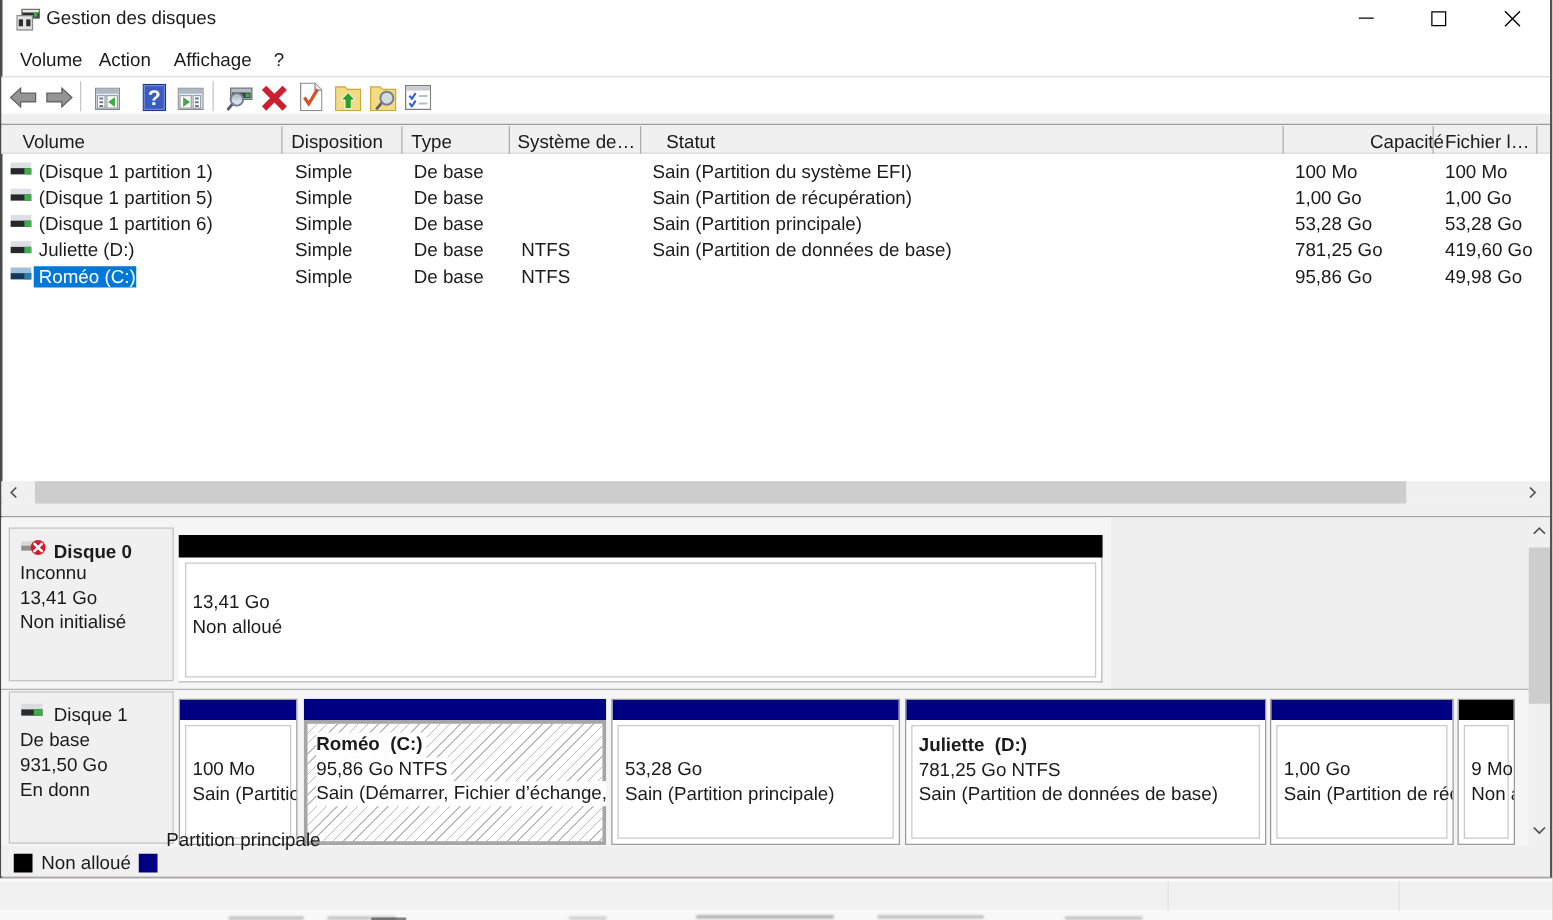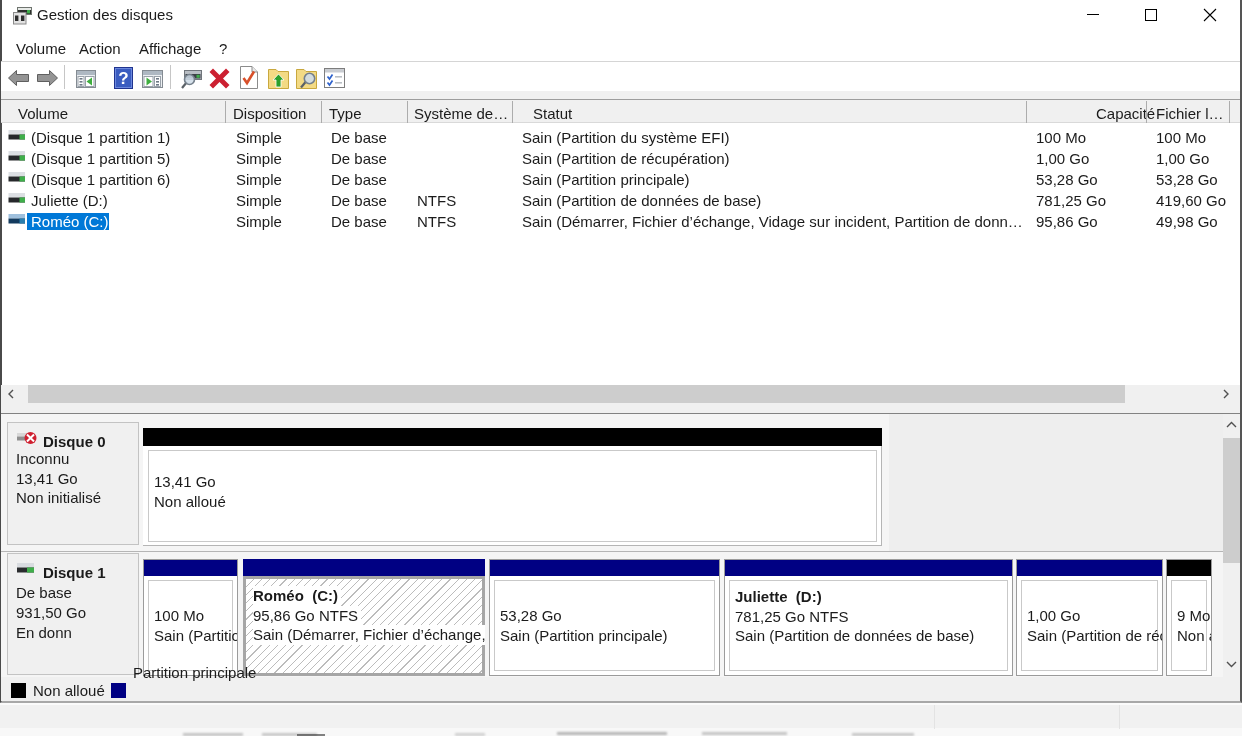--- a/index.html
+++ b/index.html
@@ -188,21 +188,20 @@
  <div class="abs" style="left:27px;top:213px;width:82px;height:17px;background:#0078d7;"></div>
  <svg class="abs rowicon" style="left:8px;top:213px" width="18" height="12" viewBox="0 0 18 12">
    <rect x="0.5" y="1" width="16.5" height="4.5" fill="#9fc0dd"></rect>
       <rect x="0.5" y="5.5" width="16.5" height="5" fill="#133a5e"></rect>
       <rect x="11.5" y="5.5" width="5.5" height="5" fill="#2b7fae"></rect>
  </svg>
  <div class="cell" style="left:31px;top:211px;color:#fff;">Roméo (C:)</div>
  <div class="cell" style="left:236px;top:211px;">Simple</div>
  <div class="cell" style="left:331px;top:211px;">De base</div>
  <div class="cell" style="left:417px;top:211px;">NTFS</div>
- <div class="cell" style="left:522px;top:211px;">Sain (Démarrer, Fichier d’échange, Vidage sur incident, Partition de donn…</div>
  <div class="cell" style="left:1036px;top:211px;">95,86 Go</div>
  <div class="cell" style="left:1156px;top:211px;">49,98 Go</div>
 
  <div class="abs" style="left:1px;top:385px;width:1239px;height:18px;background:#f0f0f0;"></div>
  <div class="abs" style="left:28px;top:385px;width:1097px;height:18px;background:#cdcdcd;"></div>
  <svg class="abs" style="left:6px;top:389px" width="10" height="10" viewBox="0 0 10 10">
       <path d="M7 1 L3 5 L7 9" stroke="#505050" fill="none" stroke-width="1.4"></path>
     </svg>
  <svg class="abs" style="left:1221px;top:389px" width="10" height="10" viewBox="0 0 10 10">
       <path d="M3 1 L7 5 L3 9" stroke="#505050" fill="none" stroke-width="1.4"></path>
@@ -236,21 +235,21 @@
  <div class="abs t15" style="left:154px;top:492px;">Non alloué</div>
 
  <div class="abs" style="left:1px;top:551px;width:1239px;height:1px;background:#b5b5b5;"></div>
 
  <div class="abs" style="left:7px;top:553px;width:132px;height:122px;background:#f0f0f0;border:1px solid #c3c3c3;box-sizing:border-box;"></div>
  <svg class="abs" style="left:16px;top:560px" width="20" height="16" viewBox="0 0 20 16">
    <rect x="1" y="3" width="17" height="4.5" fill="#d9dce0"></rect>
    <rect x="1" y="7.5" width="17" height="5" fill="#2a2c2e"></rect>
    <rect x="11" y="7.5" width="7" height="5" fill="#3fae4a"></rect>
  </svg>
- <div class="abs t15" style="left:43px;top:563px;font-weight:bold;">Disque 1</div>
+ <div class="abs t15" style="left:43px;top:563px;font-weight:normal;">Disque 1</div>
  <div class="abs t15" style="left:16px;top:583px;">De base</div>
  <div class="abs t15" style="left:16px;top:603px;">931,50 Go</div>
  <div class="abs t15" style="left:16px;top:623px;">En donn</div>
 
  <div class="pbox" style="left:143px;width:95px;">
    <div class="strip"></div>
       <div class="inner"></div>
    <div class="btxt" style="top:46px;">100 Mo<br>Sain (Partition du système EFI)</div>
  </div>
  <div class="abs" style="left:243px;top:559px;width:242px;height:117px;overflow:hidden;">

